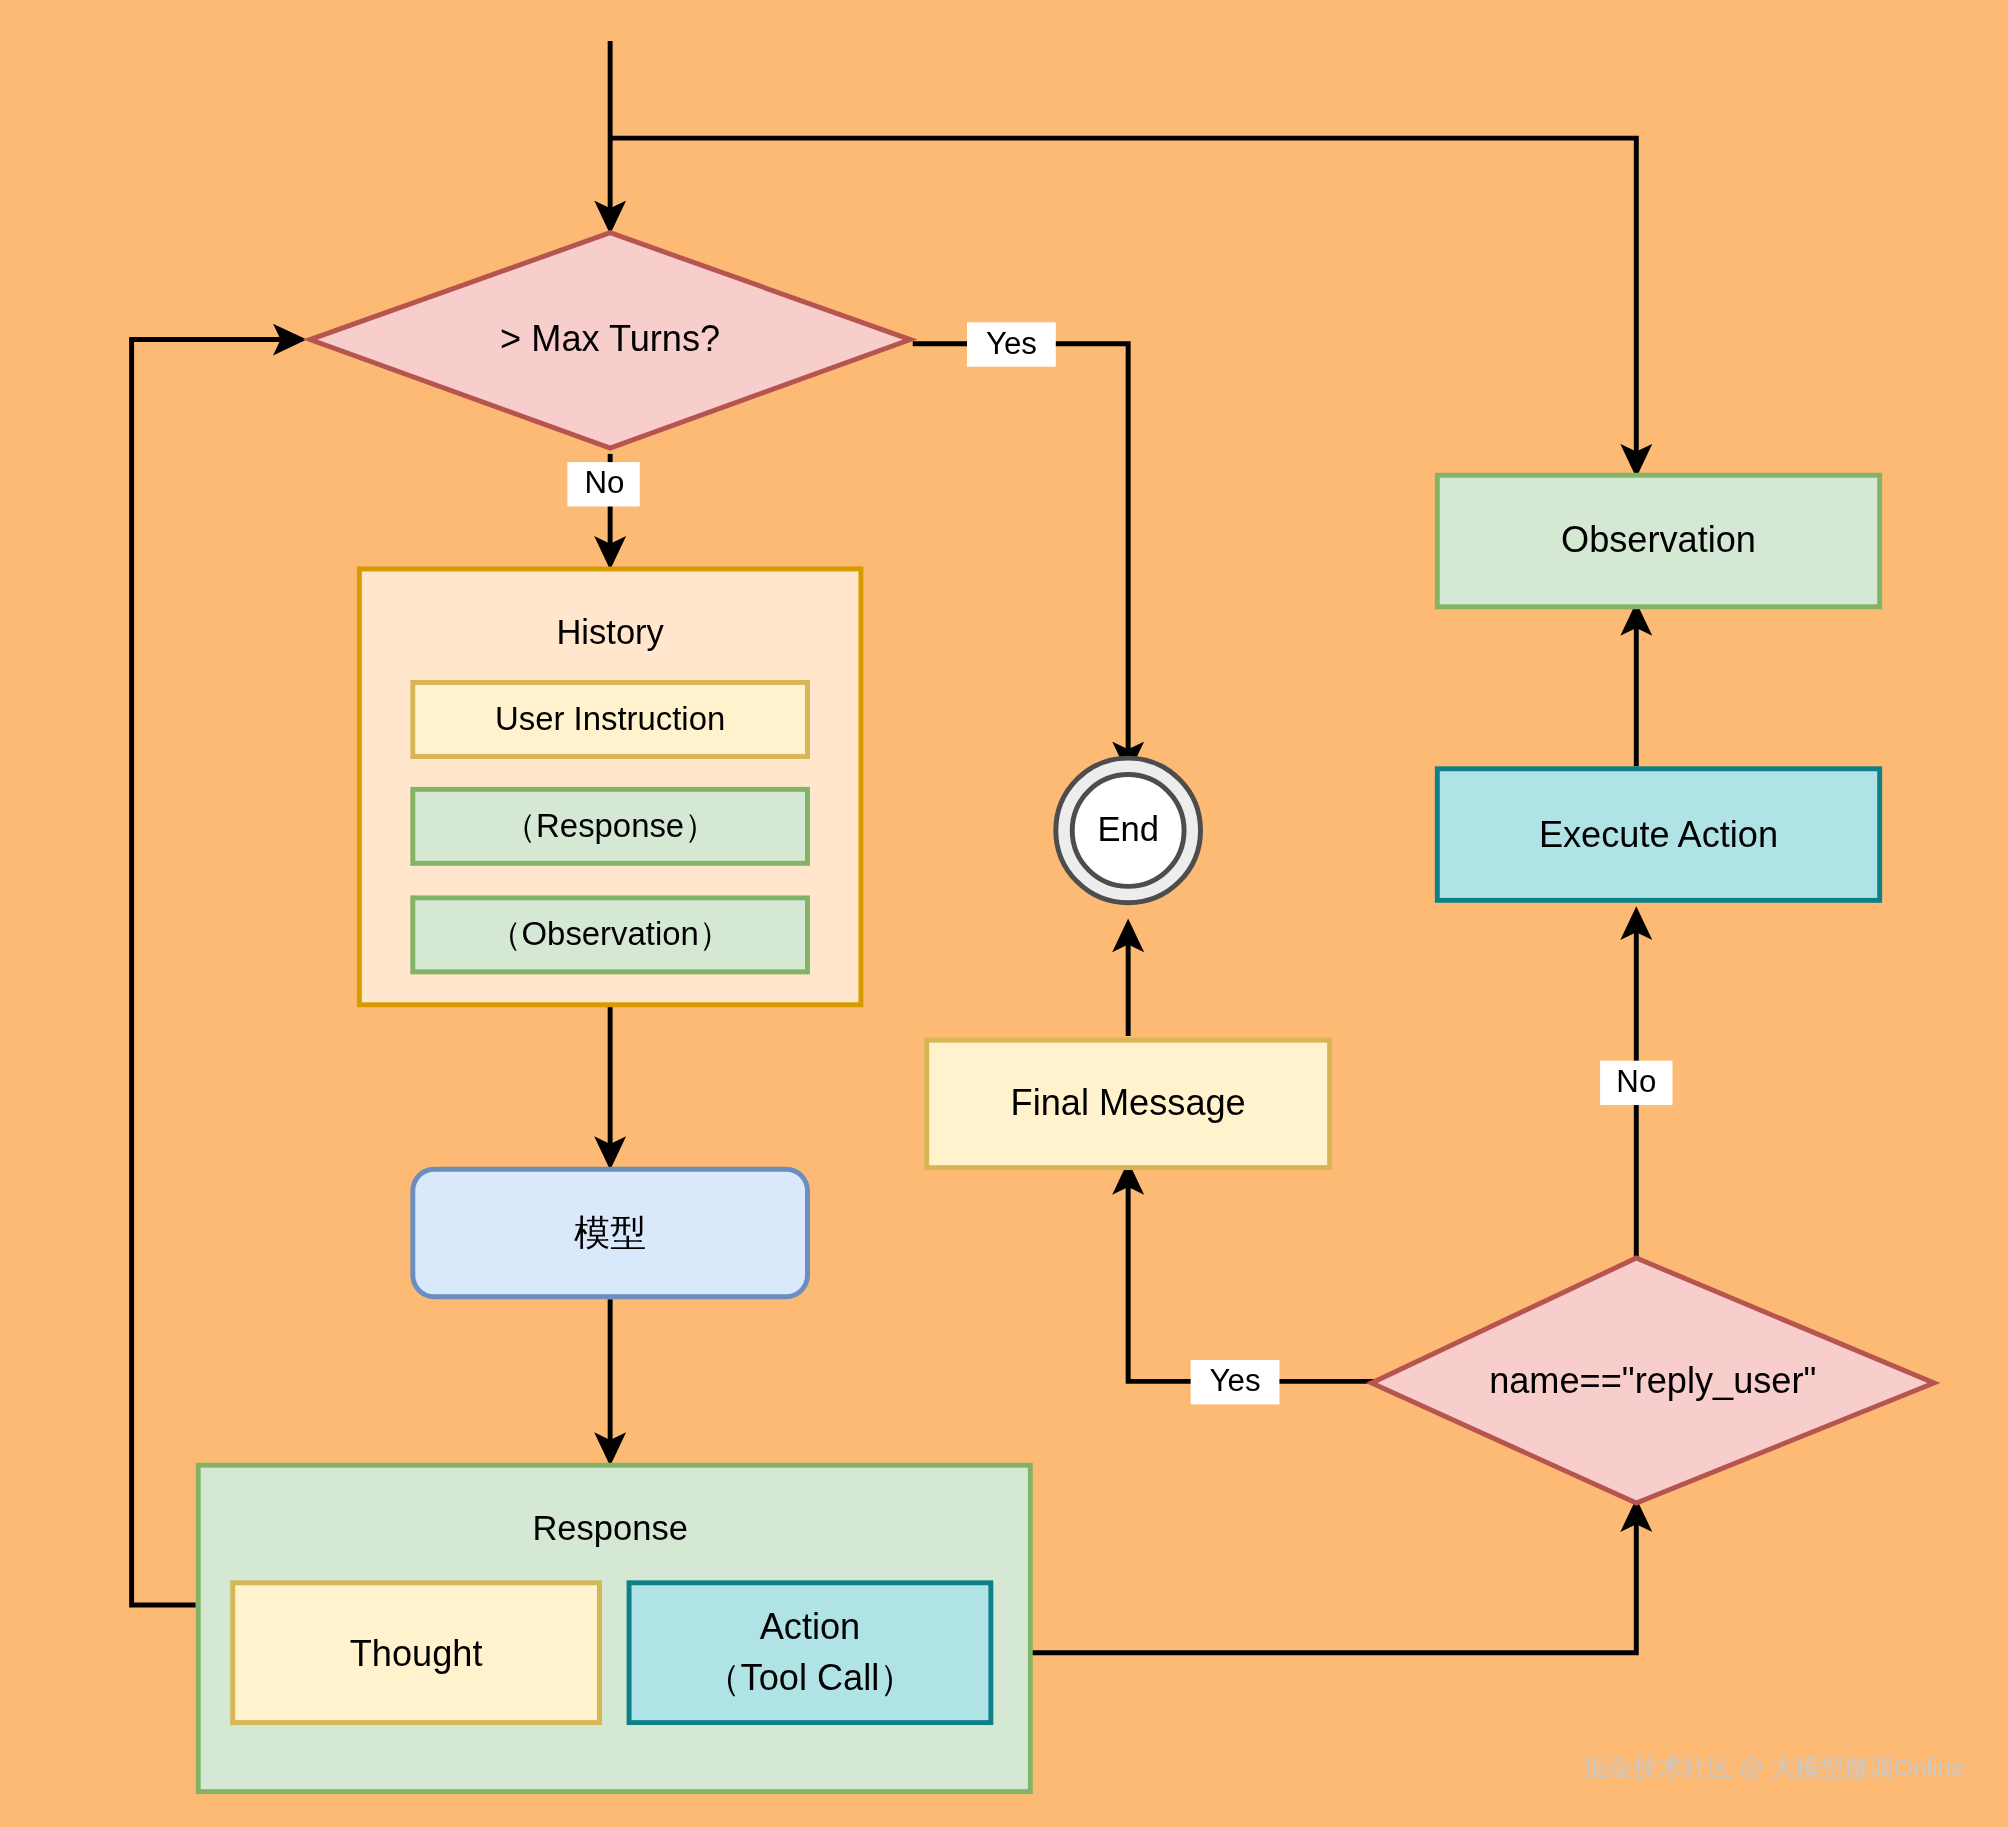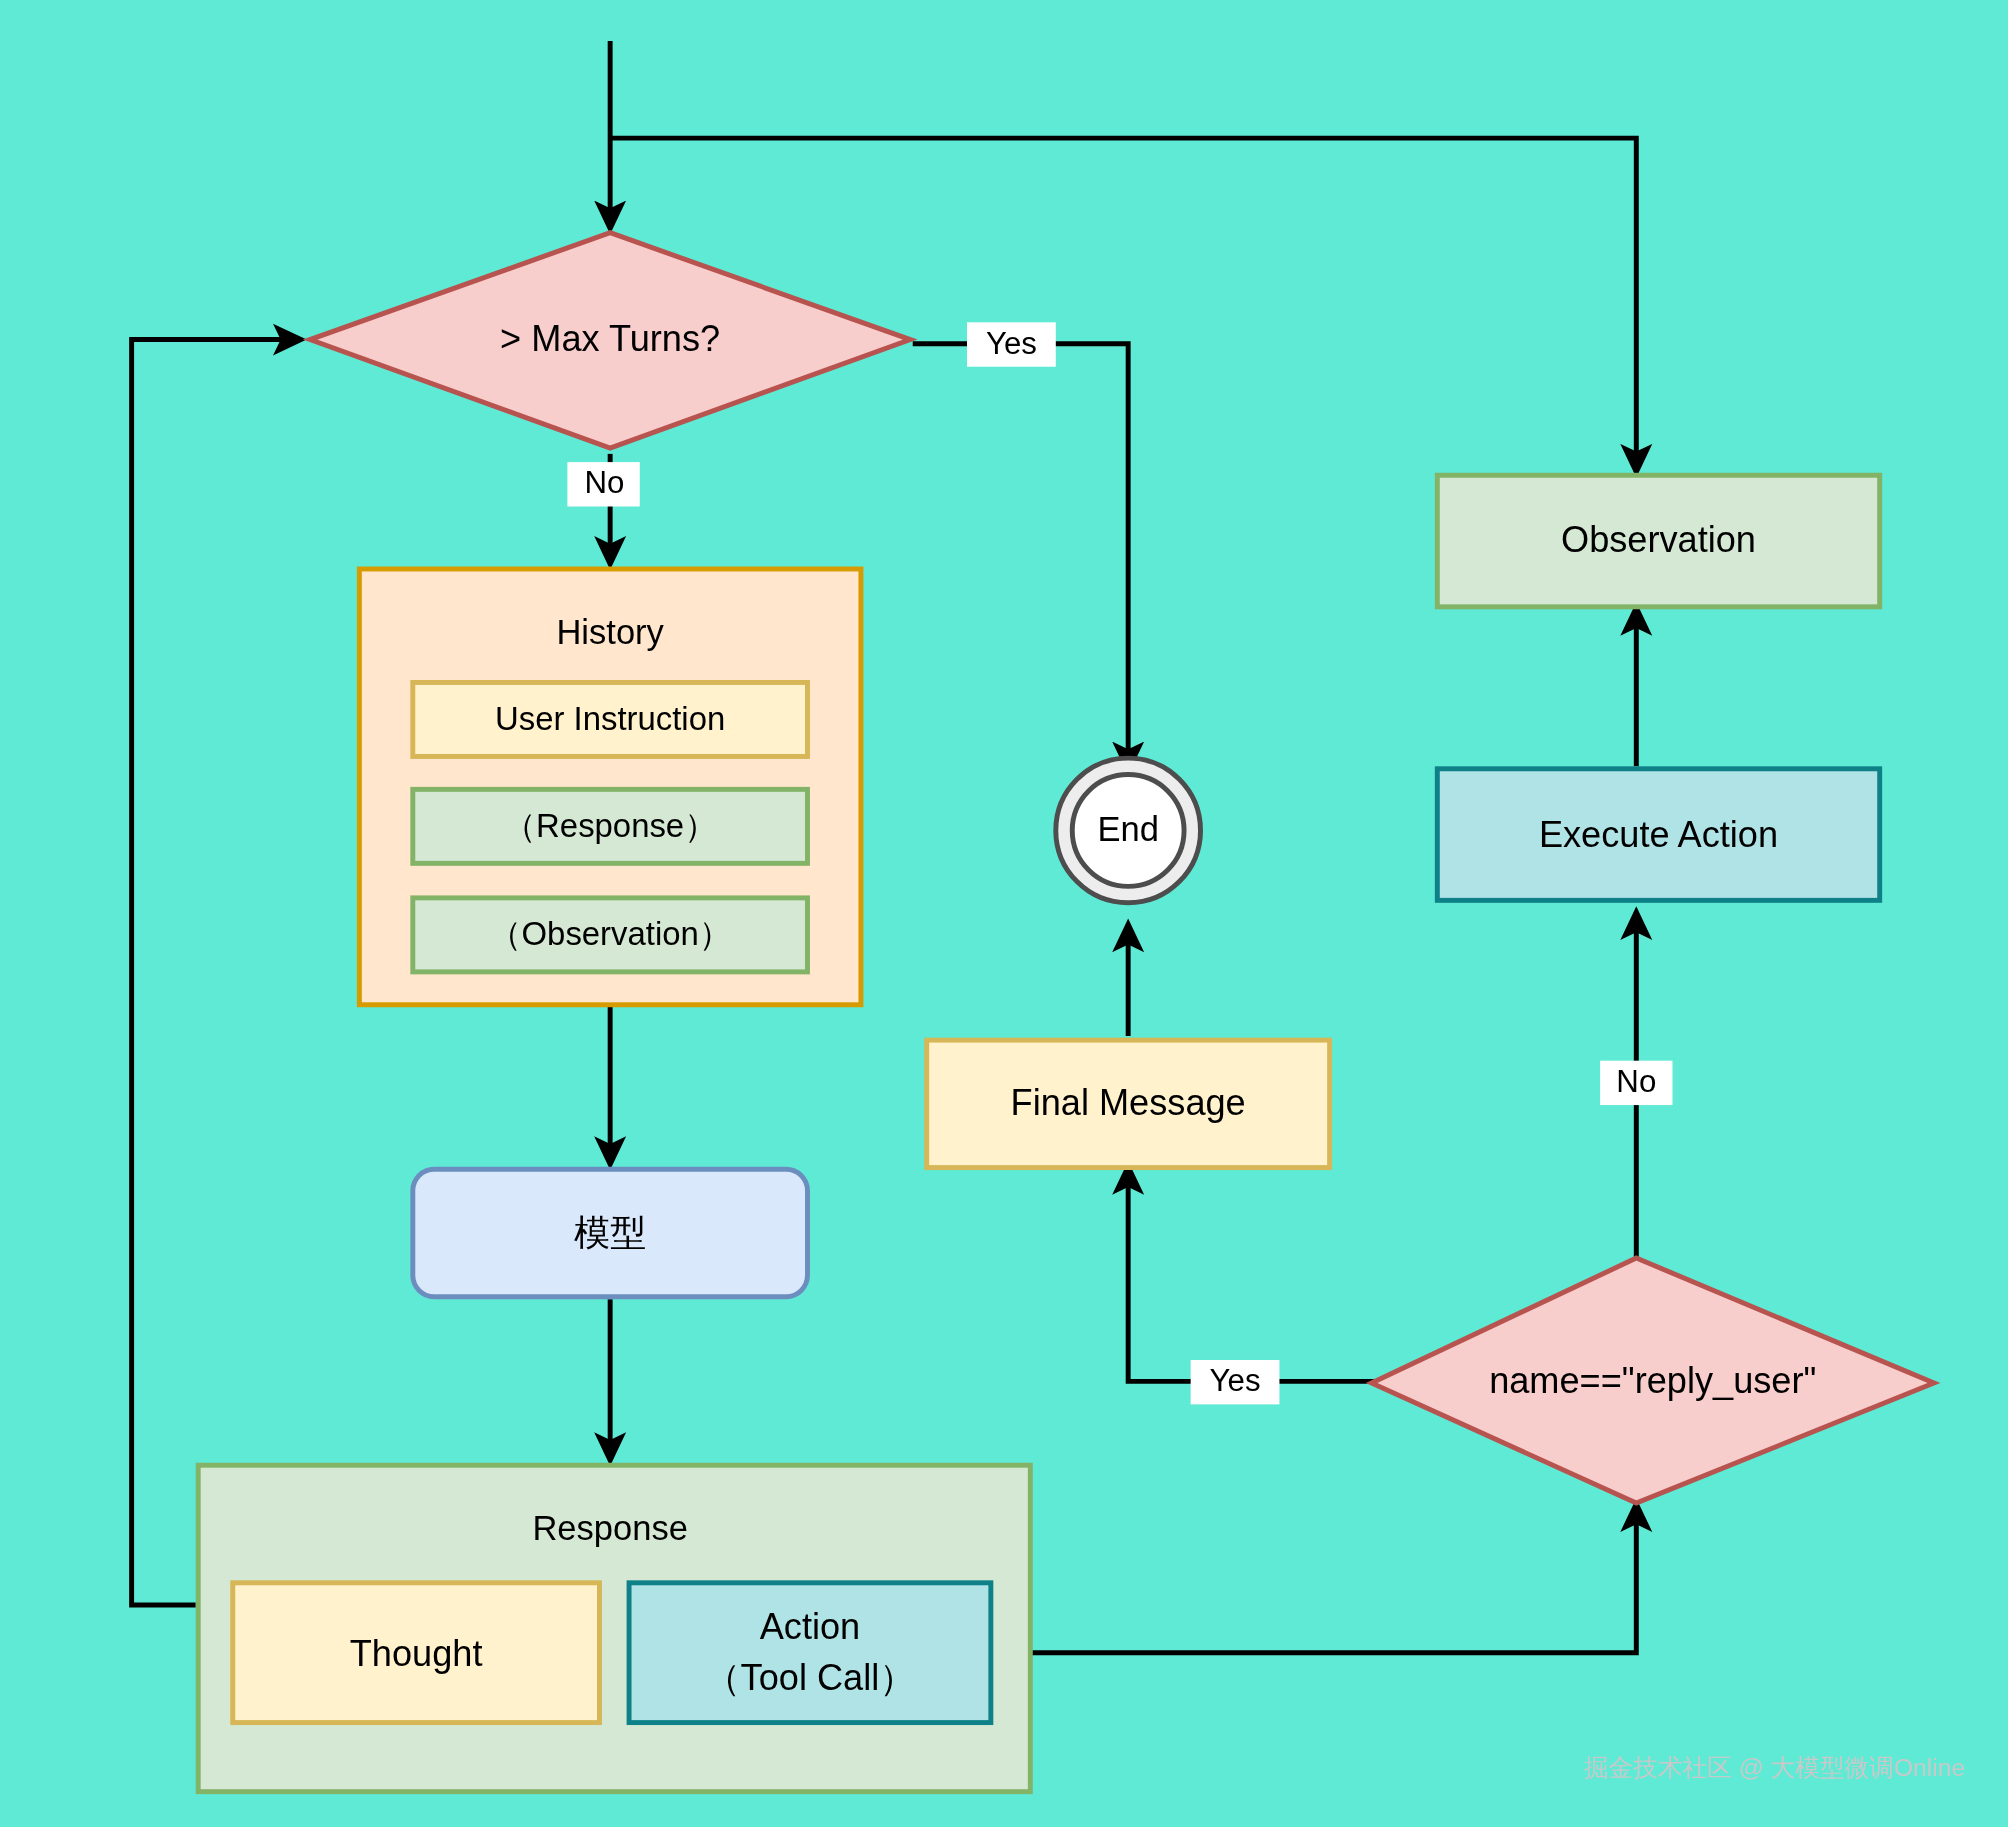--- a/index.html
+++ b/index.html
@@ -10,21 +10,21 @@
   body {
     width: 2008px;
     height: 1827px;
     font-family: "Liberation Sans", "DejaVu Sans", sans-serif;
     overflow: hidden;
   }
   #diagram-root {
     position: relative;
     width: 2008px;
     height: 1827px;
-    background: #5eead4;
+    background: #fdba74;
   }
   svg.flowchart {
     display: block;
     width: 2008px;
     height: 1827px;
   }
   .node-label {
     font-family: "Liberation Sans", "DejaVu Sans", sans-serif;
     fill: #000000;
     text-anchor: middle;

